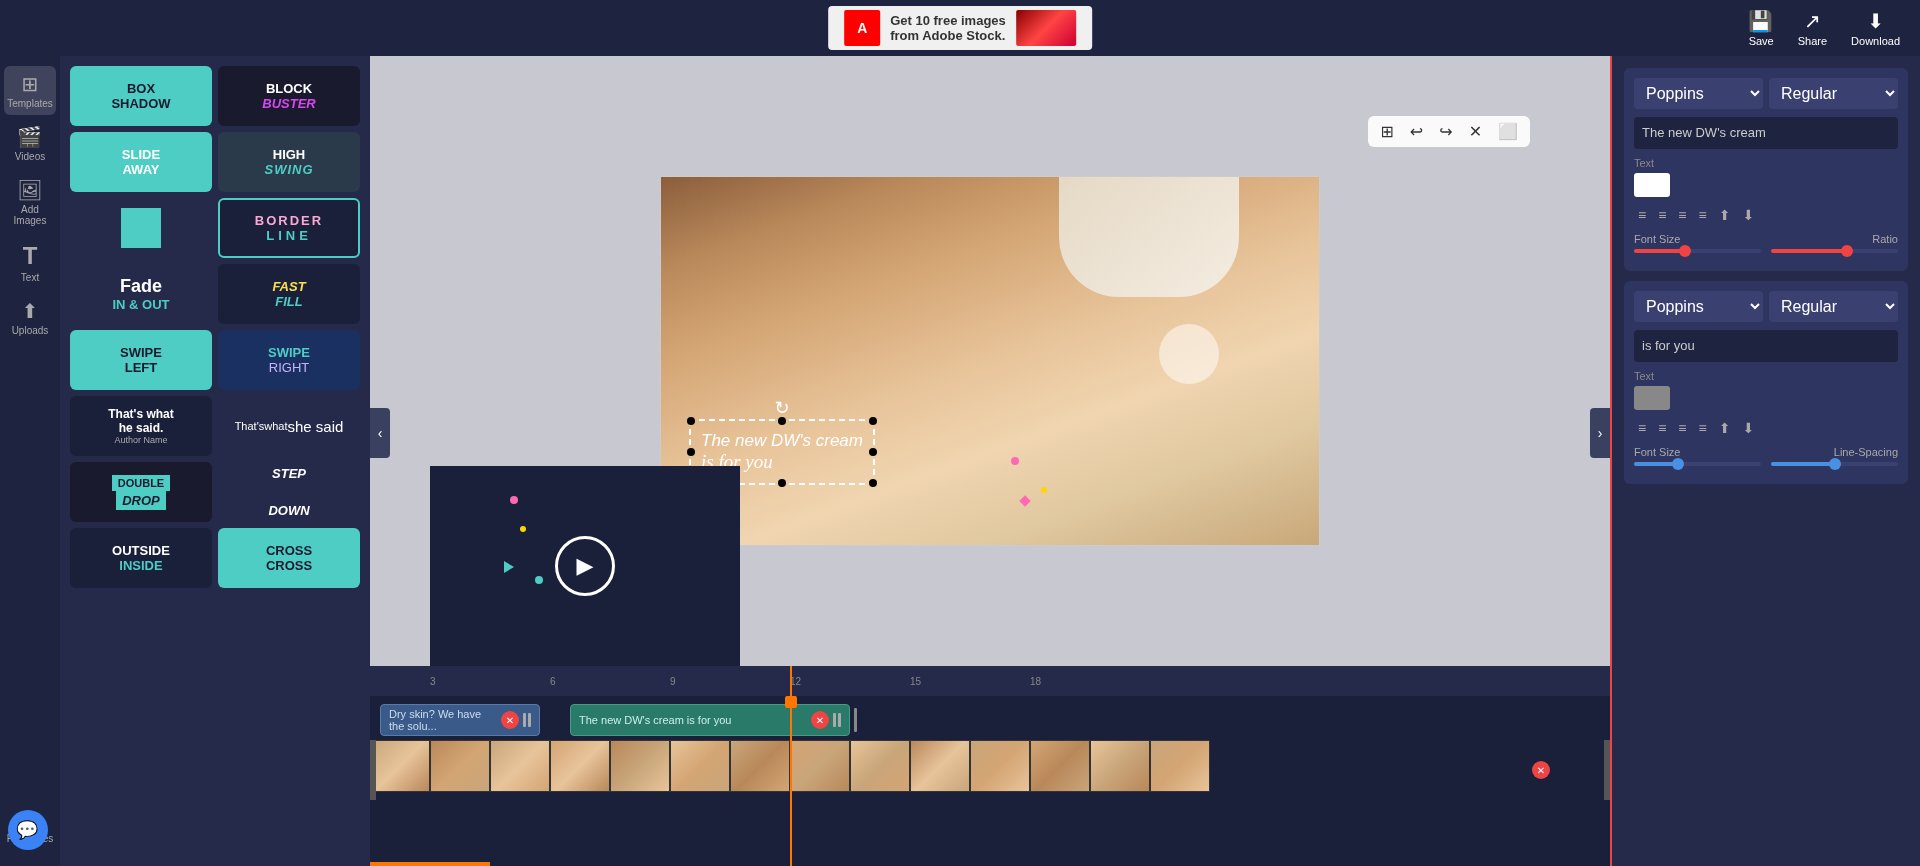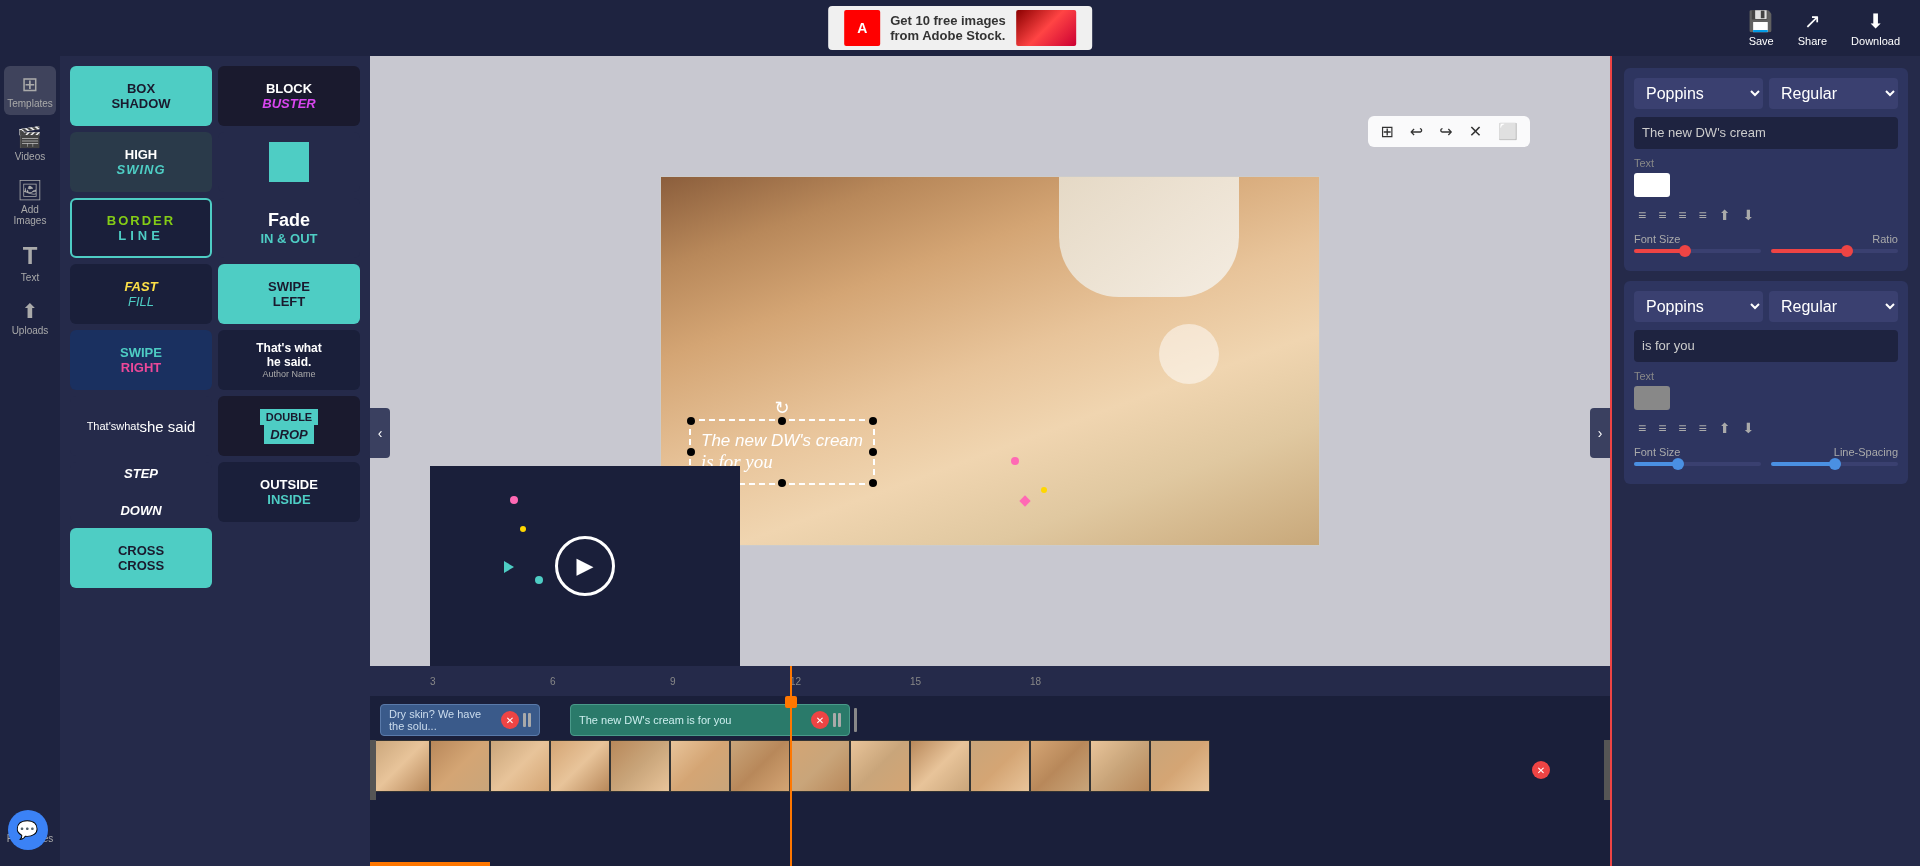--- a/index.html
+++ b/index.html
@@ -357,49 +357,53 @@
 
     <div class="tpl-item tpl-1">
       <span>BOX</span>
       <span>SHADOW</span>
     </div>
     <div class="tpl-item tpl-2" style="flex-direction:column;">
       <span style="font-weight:bold; color:#fff;">BLOCK</span>
       <span style="font-weight:bold; color:#d946ef; font-style:italic;">BUSTER</span>
     </div>
 
+    <div class="tpl-item tpl-3">
+      <span>SLIDE</span>
+      <span>AWAY</span>
+    </div>
     <div class="tpl-item tpl-4" style="flex-direction:column;font-style:normal;">
       <span style="color:#fff;font-weight:bold;">HIGH</span>
       <span style="color:#4ecdc4;font-weight:bold;font-style:italic;letter-spacing:1px;">SWING</span>
     </div>
 
     <div class="tpl-item tpl-sq-wrap" style="min-height:60px;">
       <div class="tpl-sq"></div>
     </div>
     <div class="tpl-item tpl-6" style="flex-direction:column;background:#1a1f3a;border:2px solid #4ecdc4;">
-      <span style="color:#84cc16;font-weight:bold;">BORDER</span>
+      <span style="color:#f9a8d4;font-weight:bold;">BORDER</span>
       <span style="color:#4ecdc4;font-weight:bold;letter-spacing:4px;">LINE</span>
     </div>
 
     <div class="tpl-item" style="flex-direction:column;background:#252a4a;">
       <span style="color:#fff;font-size:18px;">Fade</span>
       <span style="color:#4ecdc4;font-size:13px;">IN &amp; OUT</span>
     </div>
     <div class="tpl-item tpl-8" style="flex-direction:column;background:#1a1f3a;">
       <span style="color:#fde047;font-style:italic;font-weight:bold;">FAST</span>
-      <span style="color:#4ecdc4;font-style:italic;font-weight:normal;">FILL</span>
+      <span style="color:#4ecdc4;font-style:italic;font-weight:bold;">FILL</span>
     </div>
 
     <div class="tpl-item tpl-9" style="flex-direction:column;">
       <span style="color:#1a1a2e;font-weight:bold;">SWIPE</span>
       <span style="color:#1a1a2e;font-weight:bold;">LEFT</span>
     </div>
     <div class="tpl-item tpl-10" style="flex-direction:column;background:#1a3060;">
       <span style="color:#4ecdc4;font-weight:bold;">SWIPE</span>
-      <span style="color:#ec4899;font-weight:bold;">RIGHT</span>
+      <span style="color:#c4b5fd;font-weight:normal;">RIGHT</span>
     </div>
 
     <div class="tpl-item" style="background:#1a1f3a;flex-direction:column;font-size:11px;font-weight:normal;">
       <span style="color:#fff;font-size:12px;font-weight:bold;">That's what</span>
       <span style="color:#fff;font-size:12px;font-weight:bold;">he said.</span>
       <span style="color:#aaa;font-size:9px;">Author Name</span>
     </div>
     <div class="tpl-item" style="background:#252a4a;font-size:11px;font-weight:normal;">
       <span style="color:#fff;font-size:11px;">That's</span>
       <span style="color:#fff;font-size:11px;">what</span>

